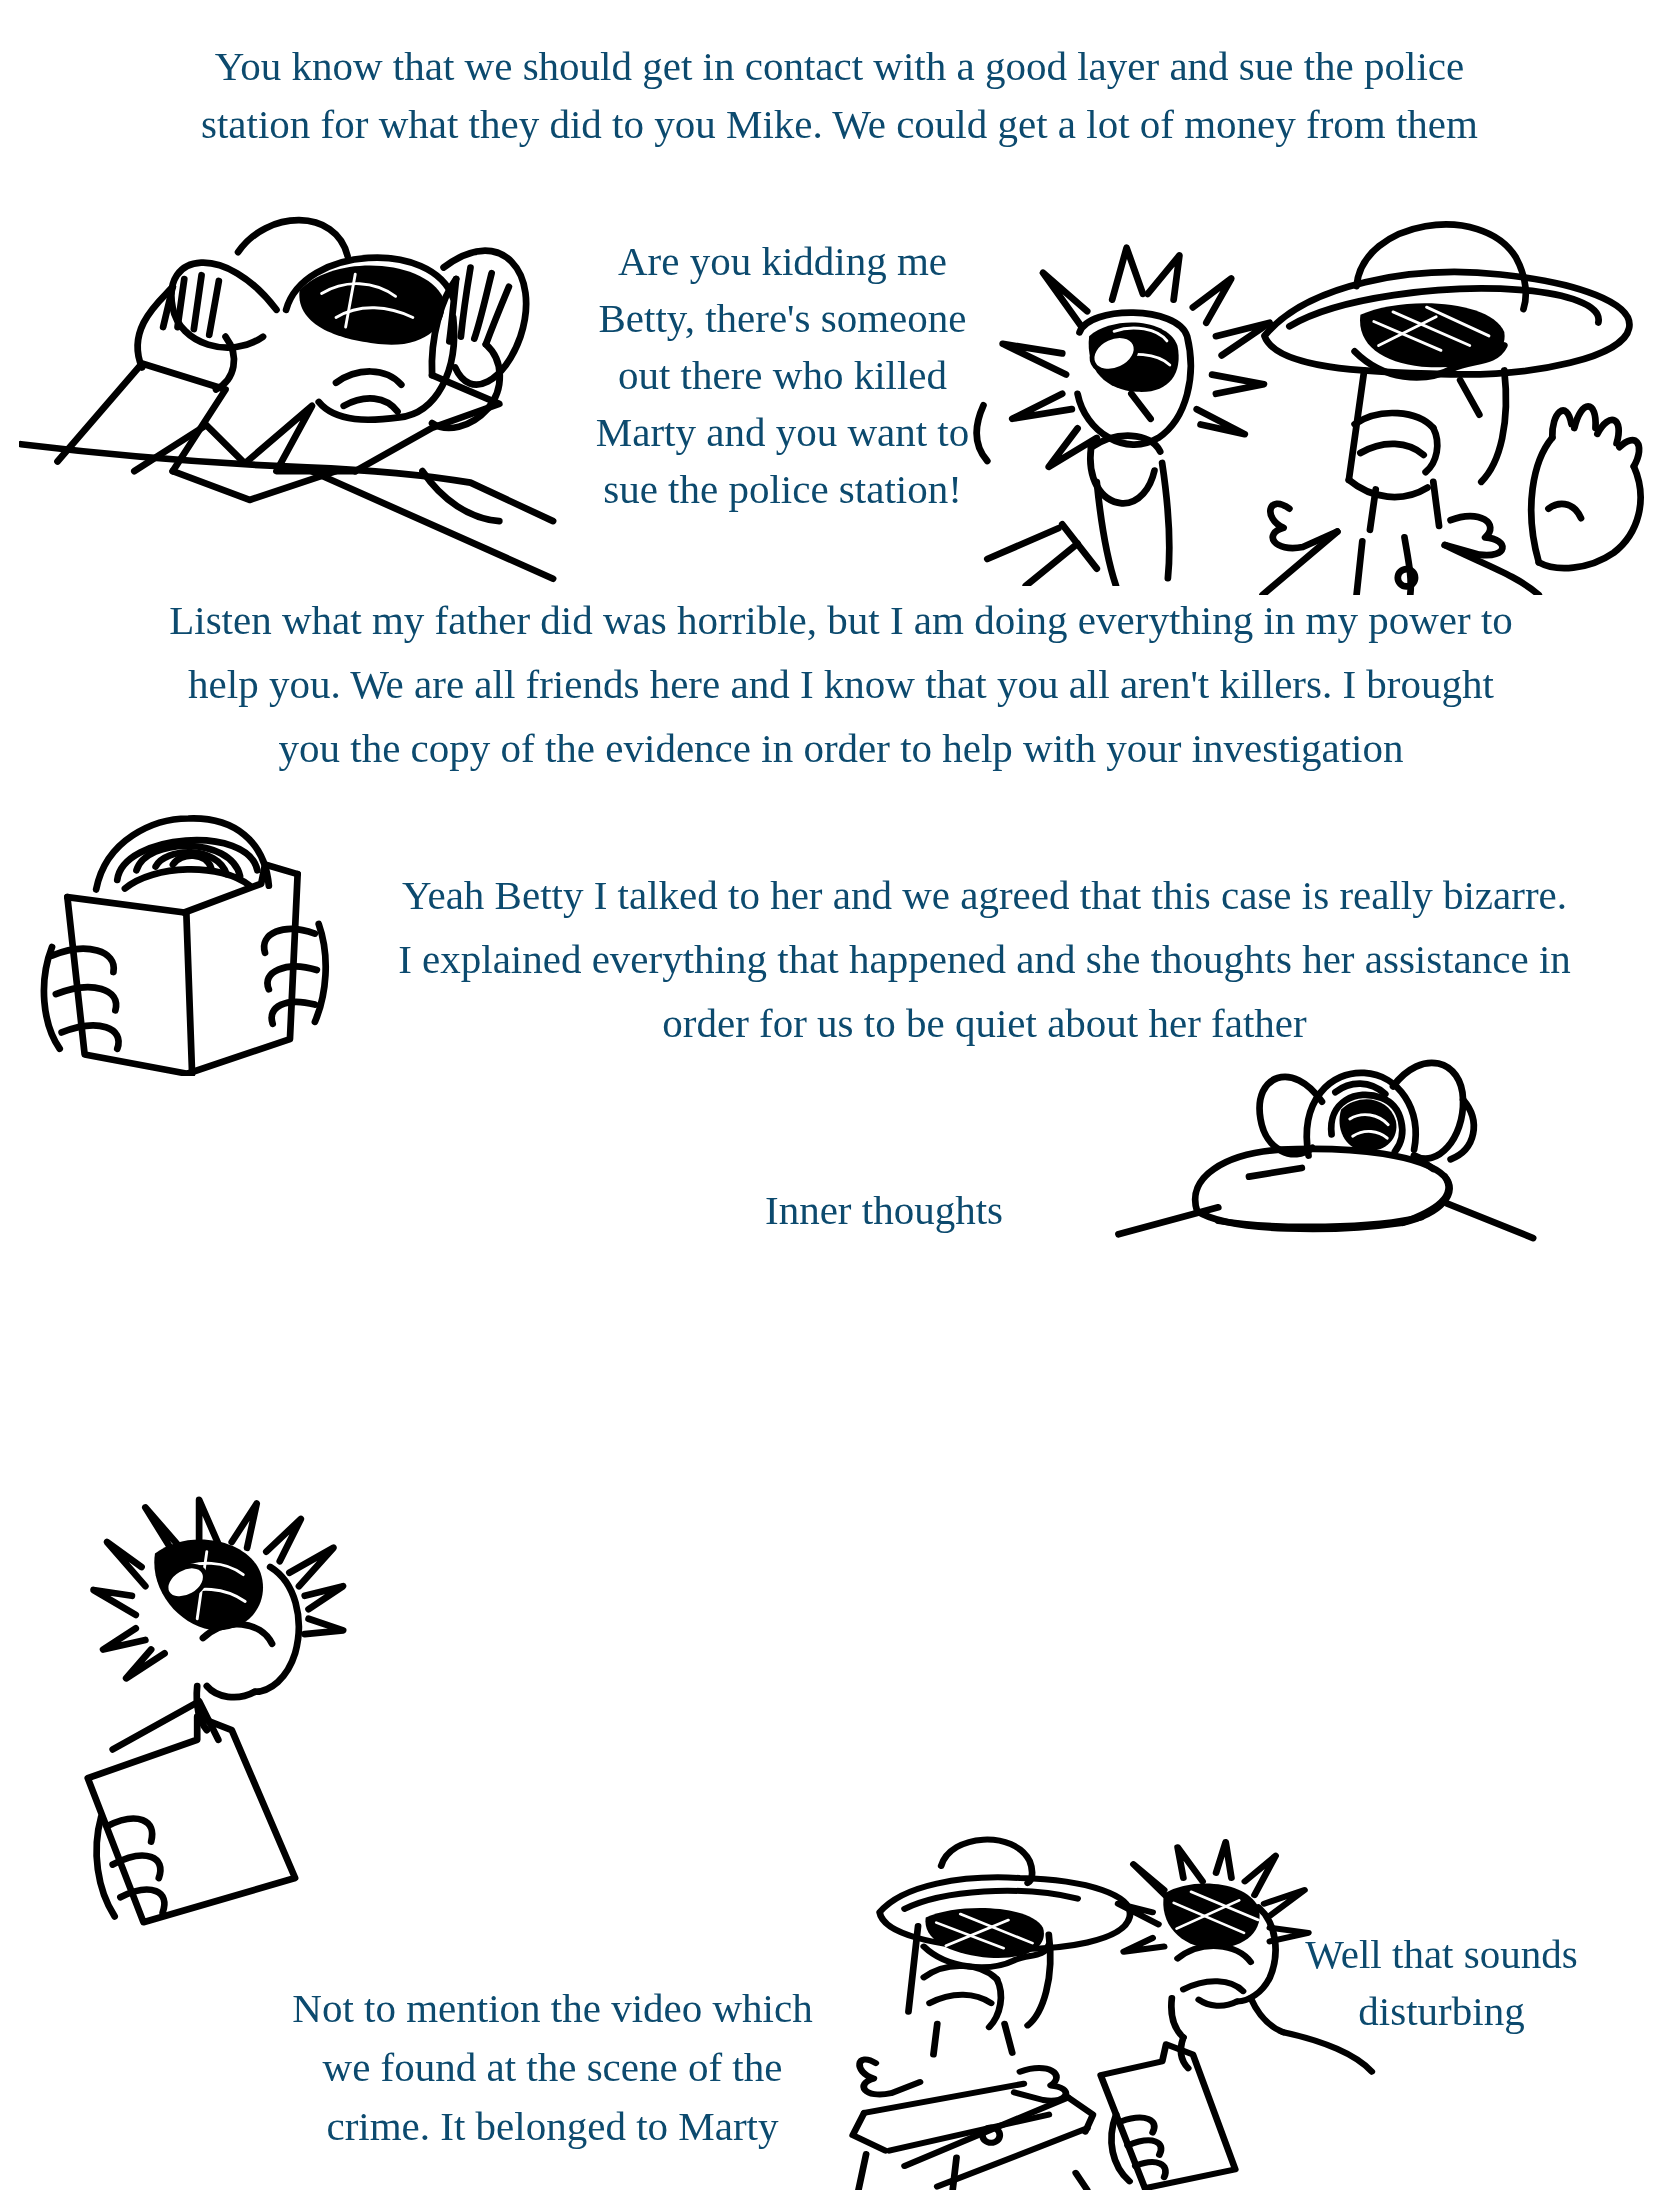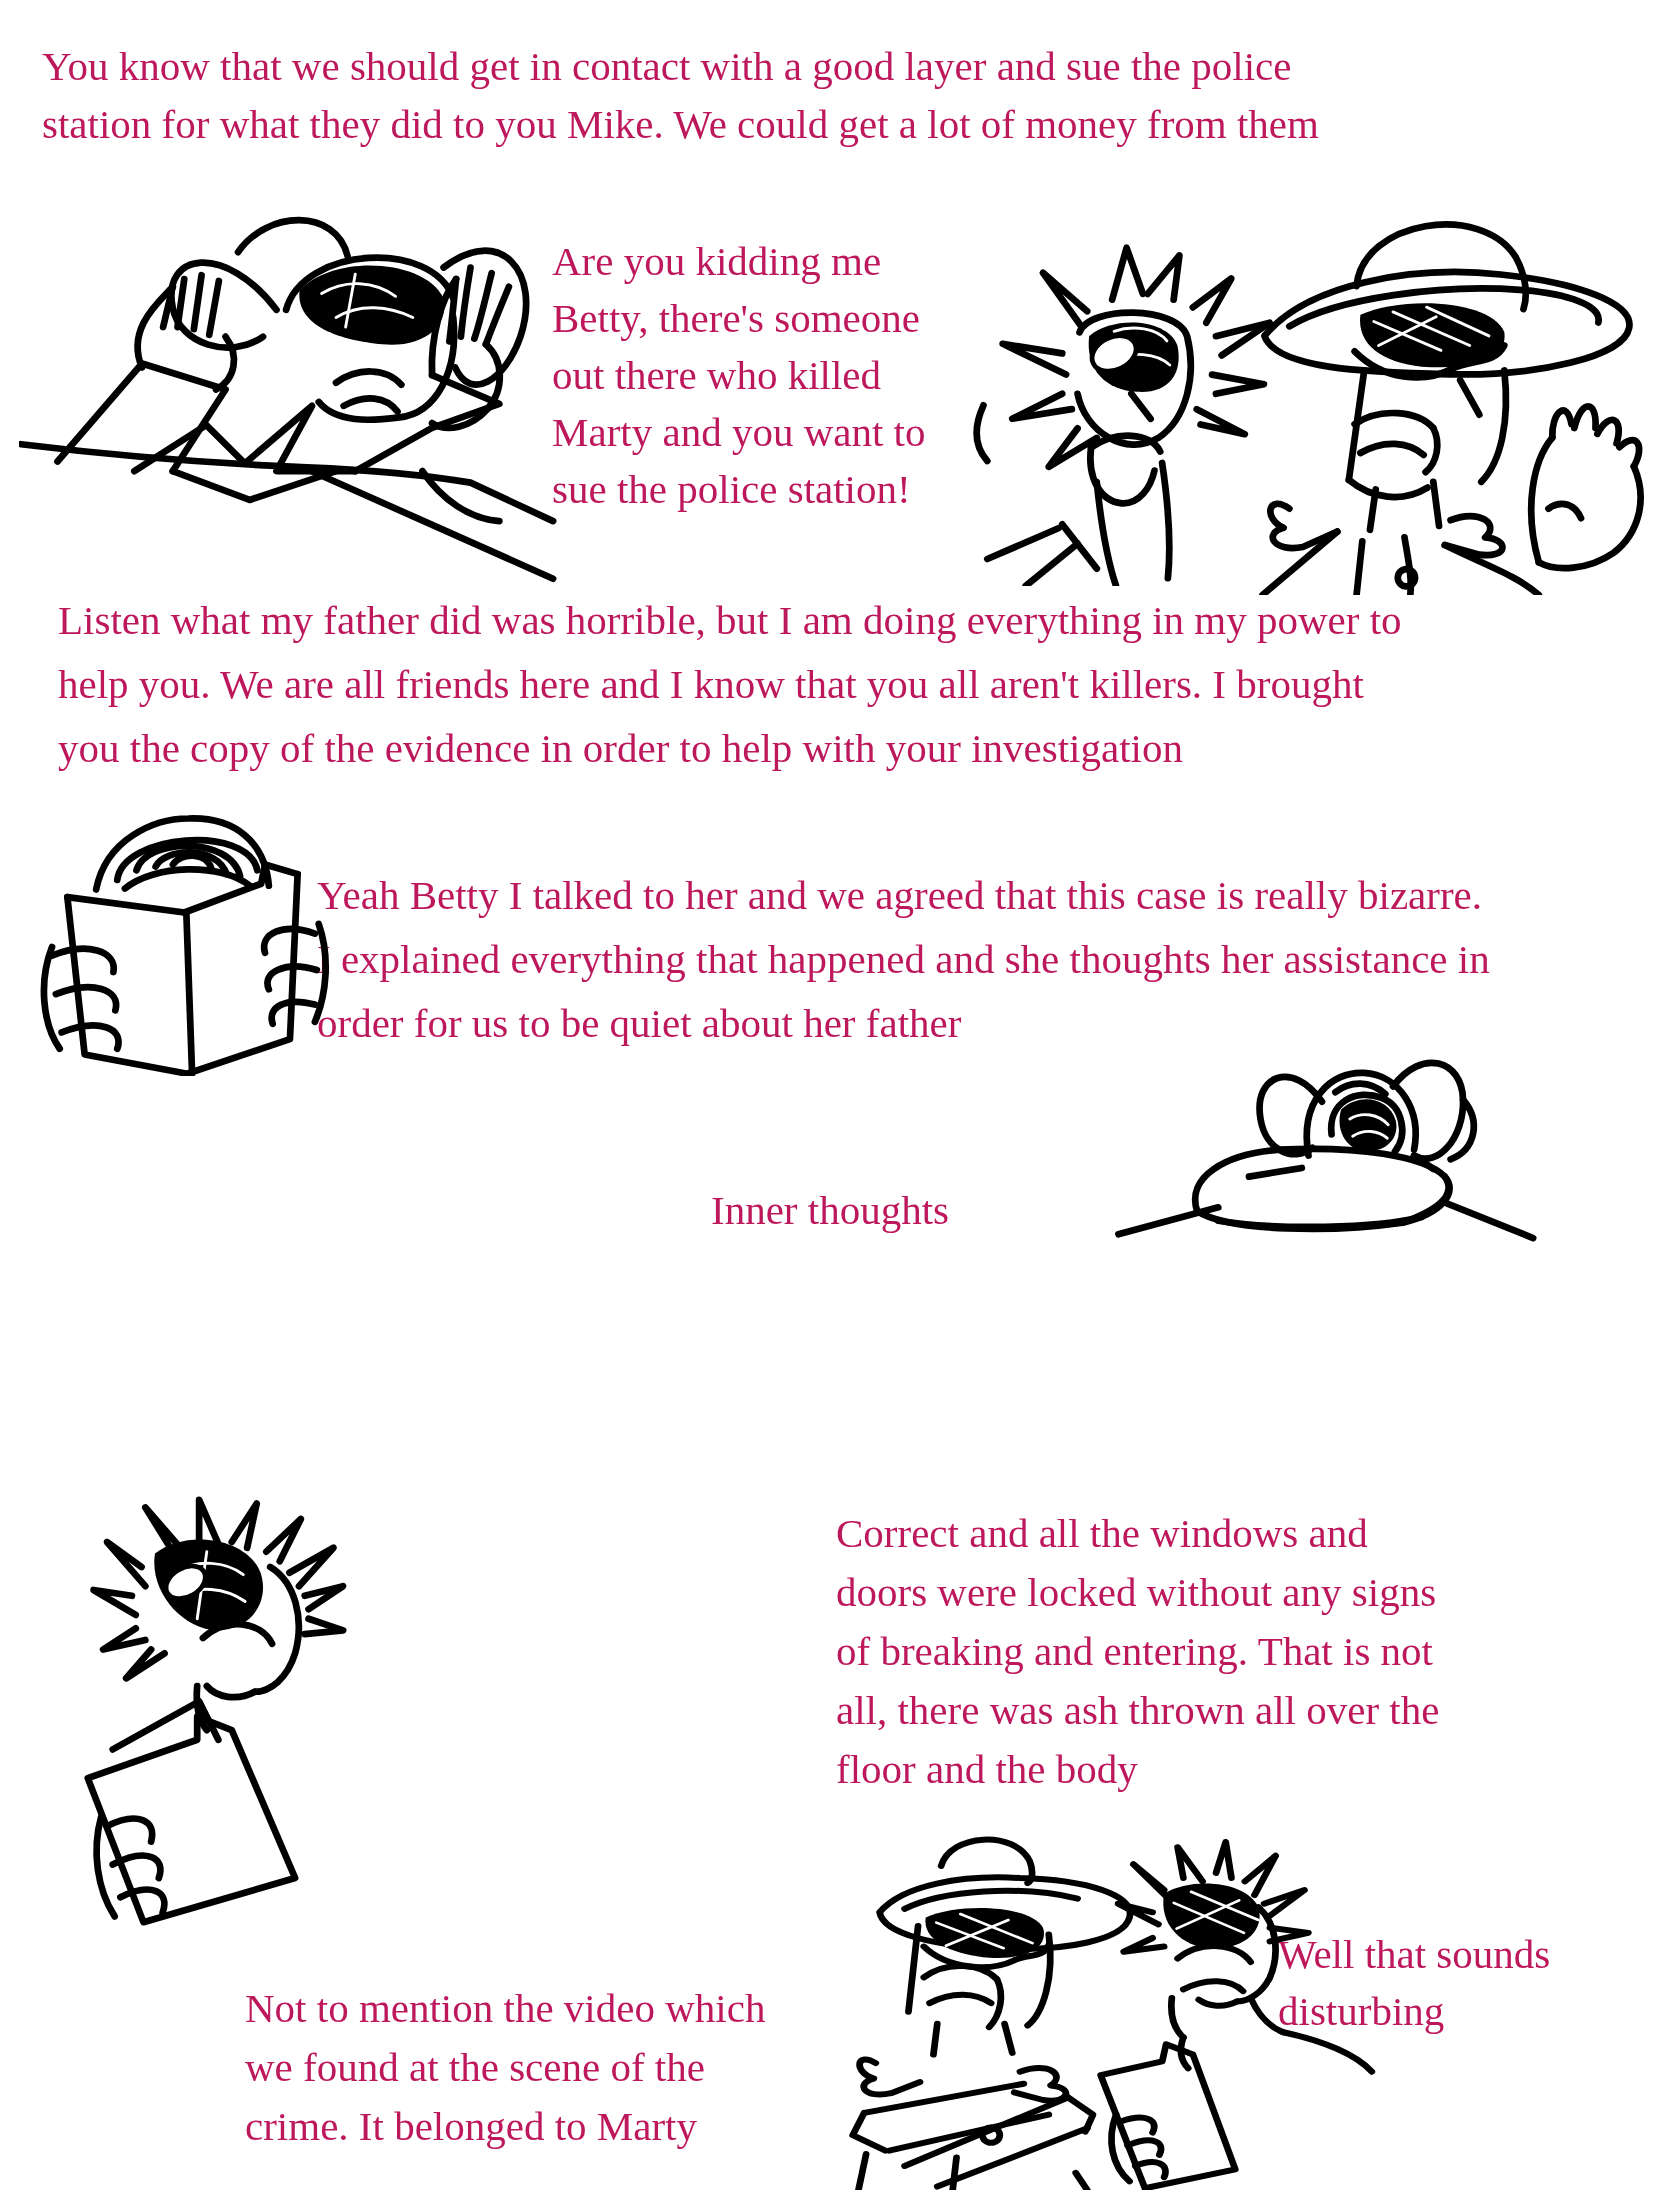--- a/index.html
+++ b/index.html
@@ -6,25 +6,25 @@
   .canvas{
     position:relative;
     width:1679px;height:2190px;
     background:#ffffff;
     overflow:hidden;
     font-family:"Liberation Serif","DejaVu Serif",serif;
     color:#000;
   }
   .speech{
     position:absolute;
-    text-align:left;
+    text-align:center;
     white-space:pre-line;
     font-size:41px;
     line-height:58px;
-    color:#be185d;
+    color:#0c4a6e;
   }
   .tight{line-height:57px;}
   .wide{line-height:64px;}
   .mid{line-height:59px;}
   .doodle{position:absolute;}
   .doodle svg{display:block;width:100%;height:100%;}
 </style>
 </head>
 <body>
 
@@ -44,25 +44,20 @@
 you the copy of the evidence in order to help with your investigation</div>
 
   <div class="speech wide" style="left:317px;top:863px;width:1335px;">Yeah Betty I talked to her and we agreed that this case is really bizarre.
 I explained everything that happened and she thoughts her assistance in
 order for us to be quiet about her father</div>
 
   <div class="speech" style="left:711px;top:1145px;width:346px;margin-top:36px;">Inner thoughts</div>
 
 
 
-  <div class="speech mid" style="left:836px;top:1504px;width:749px;">Correct and all the windows and
-doors were locked without any signs
-of breaking and entering. That is not
-all, there was ash thrown all over the
-floor and the body</div>
 
   <div class="speech tight" style="left:1278px;top:1894px;width:327px;margin-top:32px;">Well that sounds
 disturbing</div>
 
   <div class="speech mid" style="left:245px;top:1979px;width:615px;">Not to mention the video which
 we found at the scene of the
 crime. It belonged to Marty</div>
 
   <div class="doodle" style="left:19px;top:183px;width:538px;height:413px;">
     <svg viewBox="0 0 560 430" xmlns="http://www.w3.org/2000/svg">

